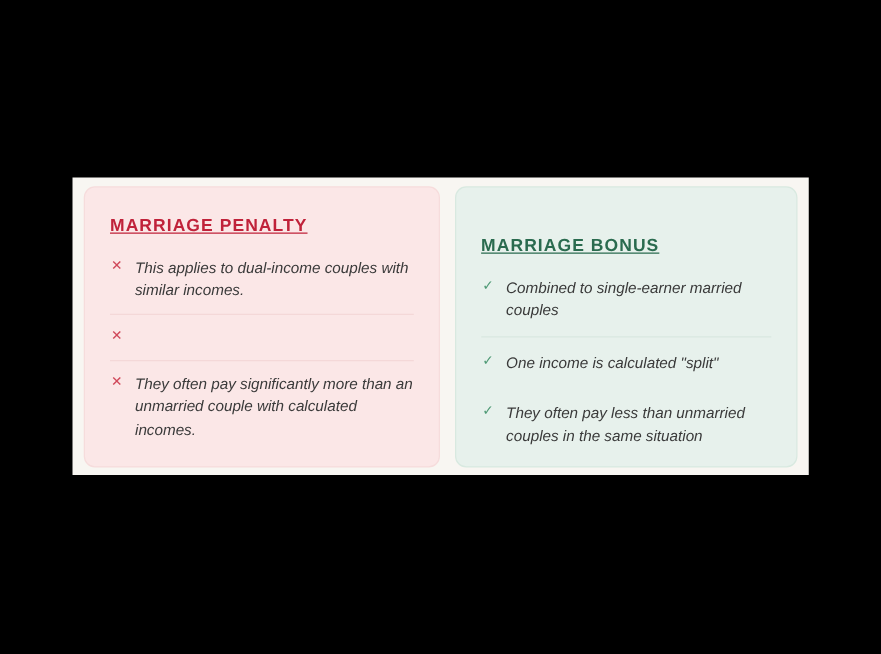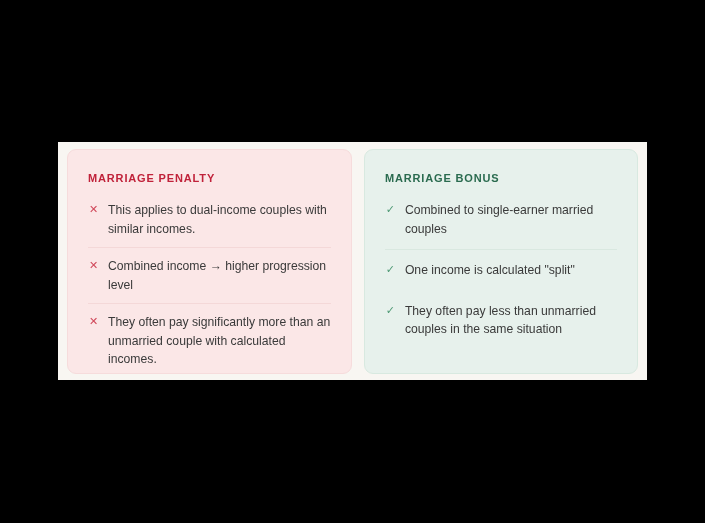--- a/index.html
+++ b/index.html
@@ -52,29 +52,30 @@
     border: 1px solid #f6dcdc;
   }
 
   .card-bonus {
     width: 279px;
     background: #e7f1ec;
     border: 1px solid #d8e9e0;
   }
 
   .card-title {
-    font-size: 11px;
+    font-size: 14px;
     font-weight: bold;
     letter-spacing: 0.85px;
     text-transform: uppercase;
     margin: 0 0 16px 0;
     line-height: 1.2;
+    text-decoration: underline;
   }
   .card-penalty .card-title { color: #c0223a; }
-  .card-bonus  .card-title { color: #2a6b4f; }
+  .card-bonus  .card-title { color: #2a6b4f; margin-top: 16px; }
 
   .list {
     list-style: none;
     margin: 0;
     padding: 0;
   }
 
   .item {
     display: flex;
     align-items: flex-start;
@@ -99,38 +100,38 @@
     font-size: 11px;
     line-height: 1.62;
     text-align: center;
     user-select: none;
   }
   .icon-cross { color: #d0485a; }
   .icon-check { color: #4f9a75; }
 
   .item-text {
     flex: 1 1 auto;
+    font-style: italic;
   }
 </style>
 </head>
 <body>
 
 <div class="stage">
   <div class="panel">
 
     <div class="card card-penalty">
       <div class="card-title">MARRIAGE PENALTY</div>
       <ul class="list">
         <li class="item has-divider">
           <span class="bullet-icon icon-cross">✕</span>
           <span class="item-text">This applies to dual-income couples with similar incomes.</span>
         </li>
         <li class="item has-divider">
           <span class="bullet-icon icon-cross">✕</span>
-          <span class="item-text">Combined income → higher progression level</span>
         </li>
         <li class="item last">
           <span class="bullet-icon icon-cross">✕</span>
           <span class="item-text">They often pay significantly more than an unmarried couple with calculated incomes.</span>
         </li>
       </ul>
     </div>
 
     <div class="card card-bonus">
       <div class="card-title">MARRIAGE BONUS</div>

